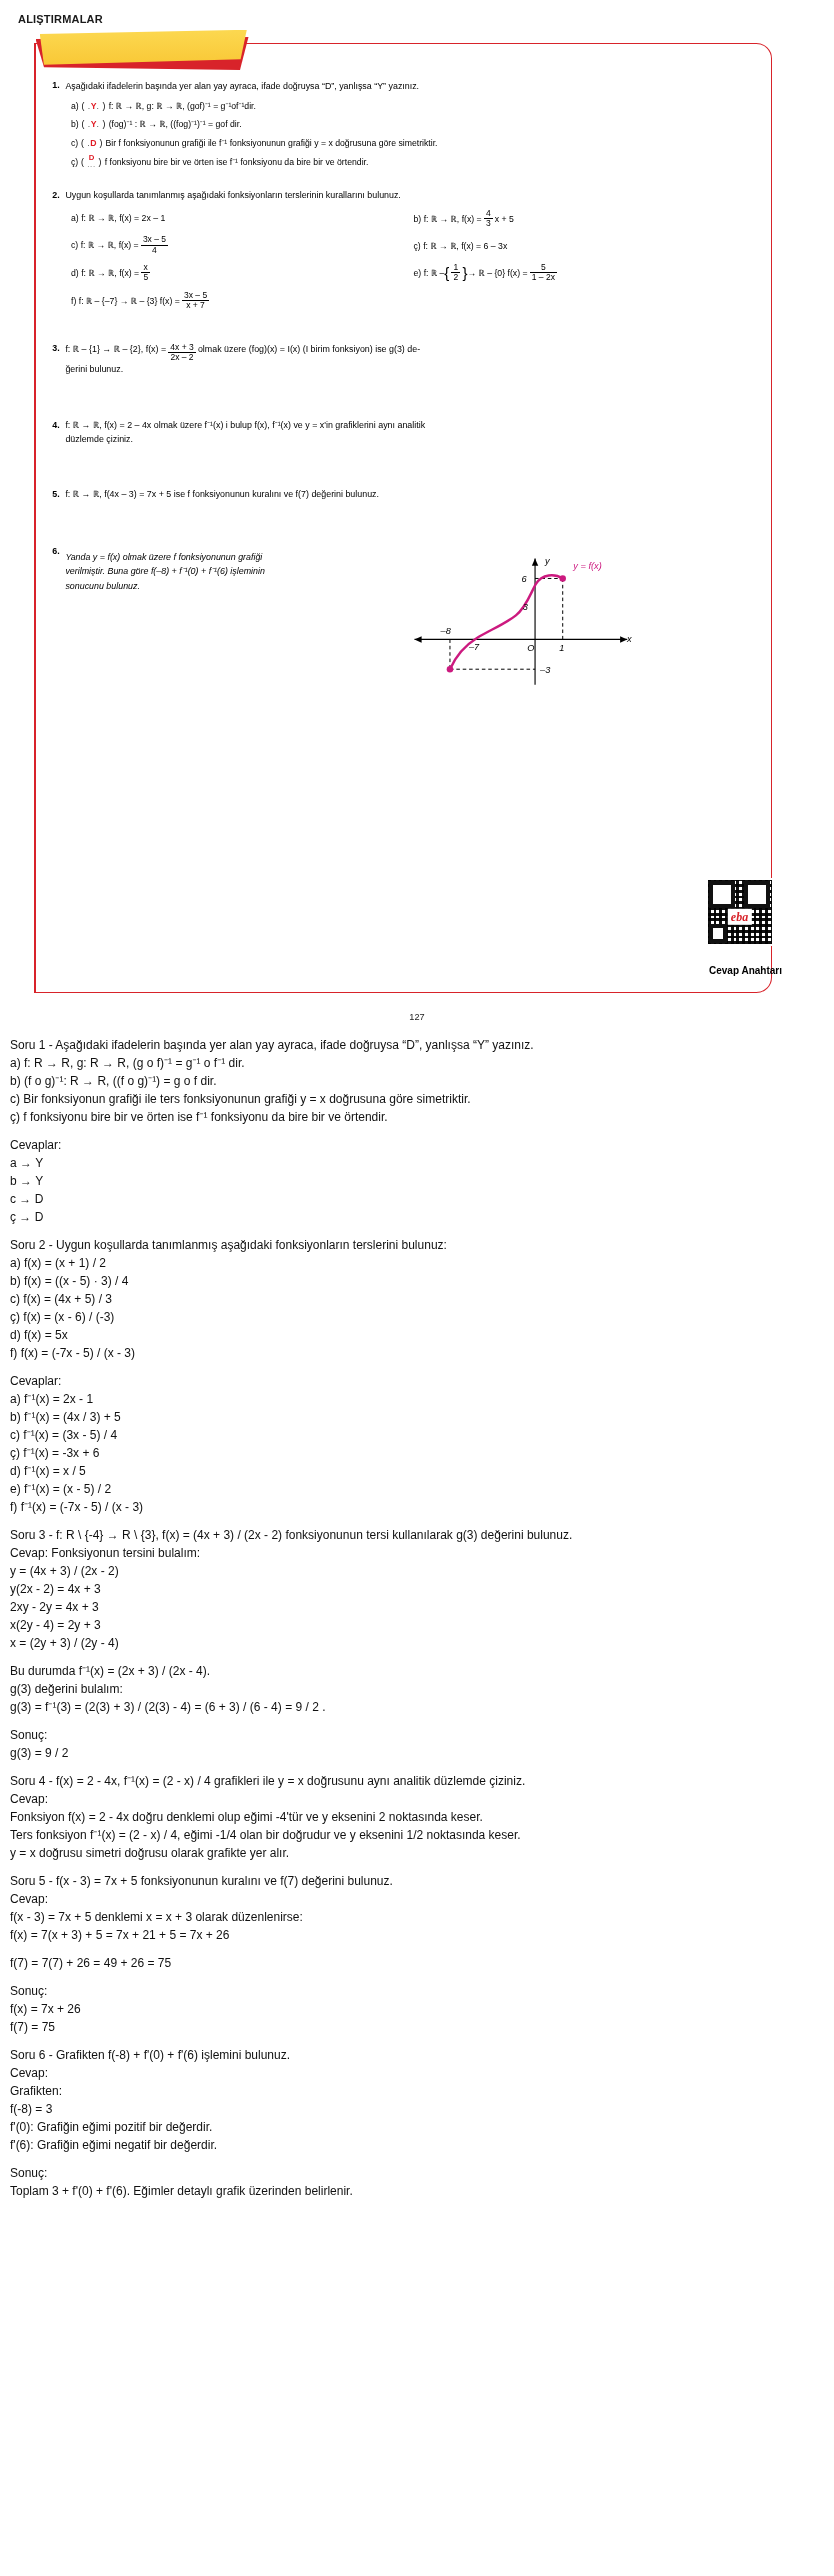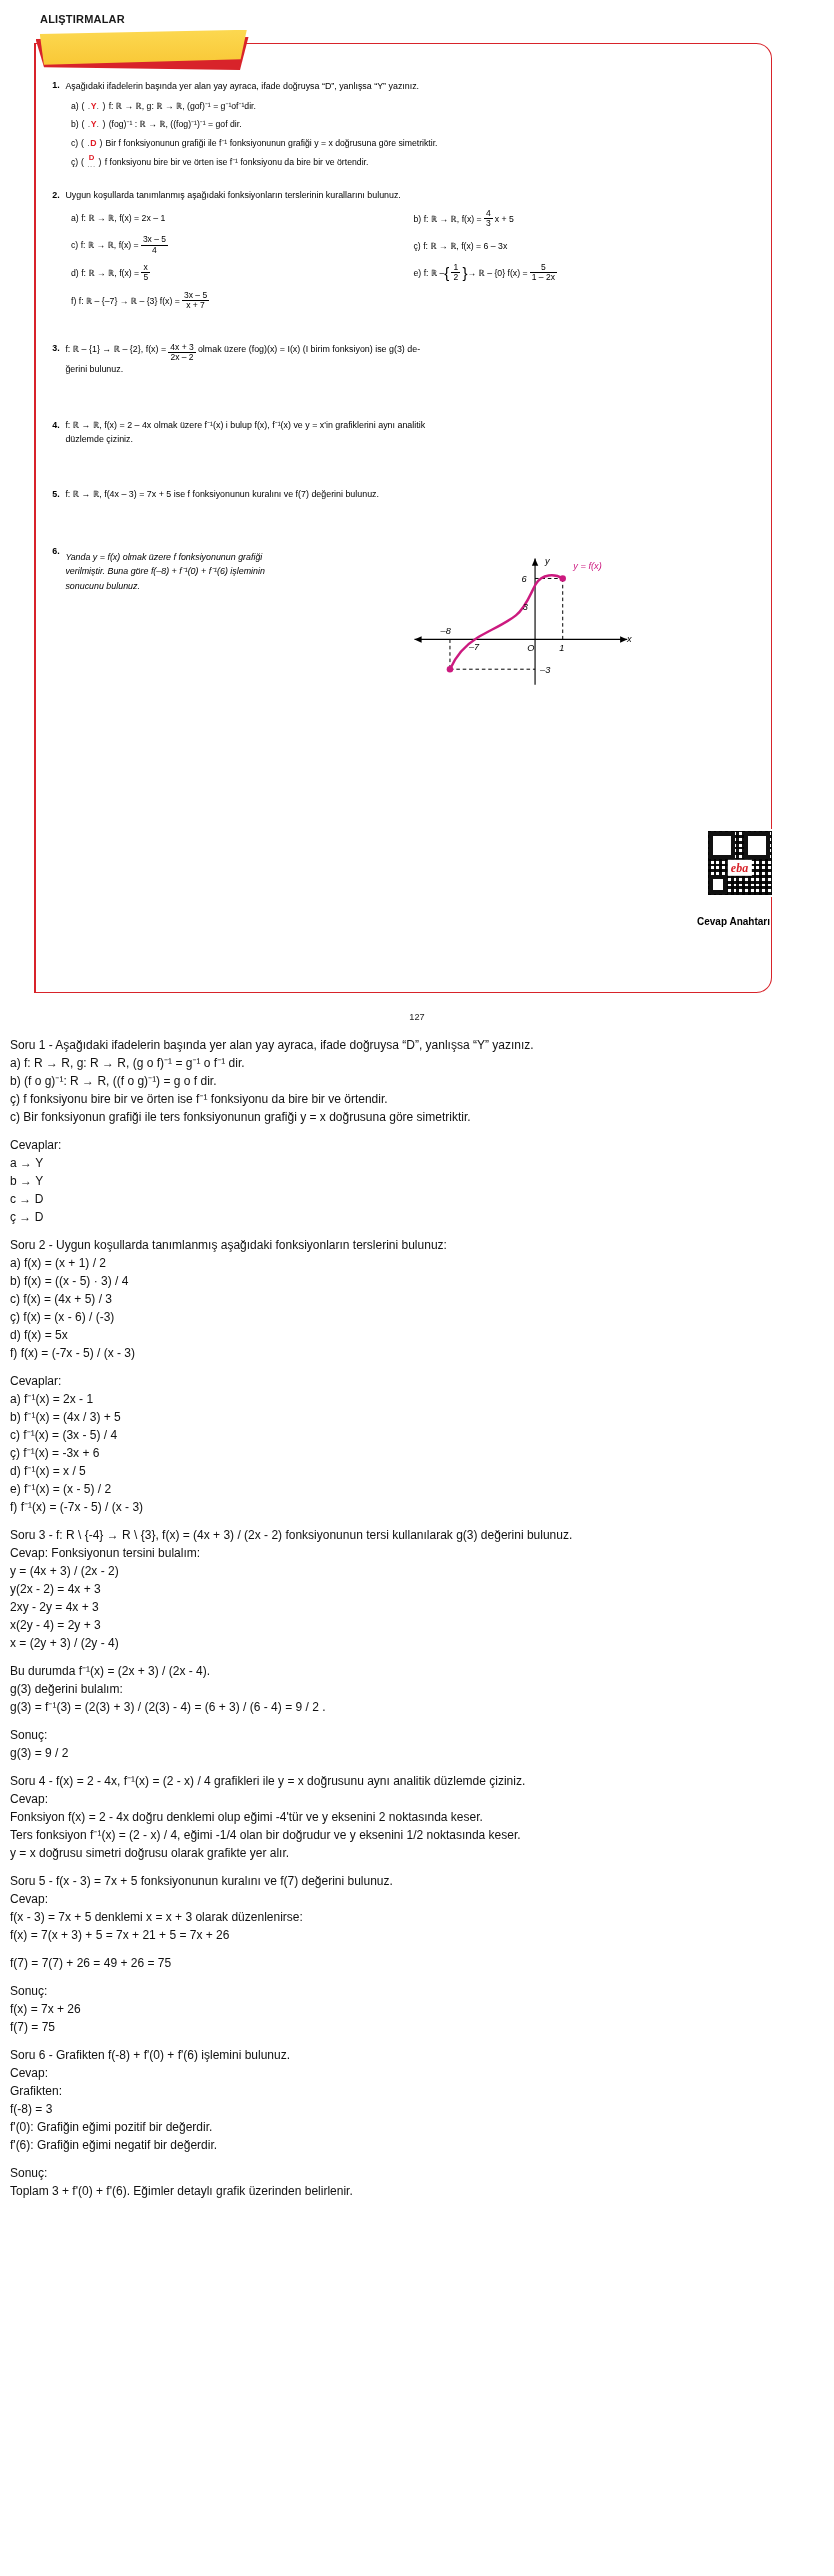--- a/index.html
+++ b/index.html
@@ -42,21 +42,21 @@
     background:#d8232a;
     clip-path:polygon(0% 6%, 100% 0%, 96% 100%, 4% 92%);
   }
   .banner-main {
     position:absolute; left:12.8px; top:2.8px;
     width:207px; height:35px;
     background:linear-gradient(180deg,#fcd850 0%,#f9c836 100%);
     clip-path:polygon(0% 12%, 100% 0%, 97% 84%, 2% 100%);
   }
   .banner-text {
-    position:absolute; left:40px; top:12.8px;
+    position:absolute; left:18px; top:12.8px;
     font-size:11px; font-weight:bold; letter-spacing:0.2px;
     color:#1a1a1a; z-index:6;
   }
 
   
   .content {
     position:absolute;
     left:47px; top:77px;
     width:709px;
   }
@@ -94,22 +94,22 @@
   .frac .num { padding:0 2.1px; font-size:8.5px; }
   .frac .den { padding:0 2.1px; font-size:8.5px; border-top:0.7px solid #000; }
   .brace { font-size:15px; line-height:.8; display:inline-block; vertical-align:middle;}
 
   
   .q6-wrap { display:flex; margin-top:4.3px;font-style:italic; }
   .q6-text { width:298px; font-size:8.9px; line-height:1.6; }
   .graph-box { position:relative; width:234px; height:142px; margin-left:43px; }
 
   .qr-area {
-    position:absolute; right:52px; top:829px;
-    width:85px; text-align:left;
+    position:absolute; right:52px; top:878px;
+    width:85px; text-align:right;
   }
   .qr {
     width:68px; height:68px; margin:0 auto;
     background-color:#fff;
     background-image:
       repeating-linear-gradient(90deg,#111 0 2.8px,transparent 2.8px 5.7px),
       repeating-linear-gradient(0deg,#111 0 2.8px,transparent 2.8px 5.7px);
     background-blend-mode:multiply;
     position:relative;
     border:2.1px solid #fff;
@@ -370,22 +370,22 @@
 
   <div class="page-no">127</div>
 </div>
 
 <div class="solutions">
 
   <div class="sol-block">
     <div class="sol-line">Soru 1 - Aşağıdaki ifadelerin başında yer alan yay ayraca, ifade doğruysa “D”, yanlışsa “Y” yazınız.</div>
     <div class="sol-line">a) f: R → R, g: R → R, (g o f)⁻¹ = g⁻¹ o f⁻¹ dir.</div>
     <div class="sol-line">b) (f o g)⁻¹: R → R, ((f o g)⁻¹) = g o f dir.</div>
+    <div class="sol-line">c) Bir fonksiyonun grafiği ile ters fonksiyonunun grafiği y = x doğrusuna göre simetriktir.</div>
     <div class="sol-line">ç) f fonksiyonu bire bir ve örten ise f⁻¹ fonksiyonu da bire bir ve örtendir.</div>
-    <div class="sol-line">c) Bir fonksiyonun grafiği ile ters fonksiyonunun grafiği y = x doğrusuna göre simetriktir.</div>
   </div>
 
   <div class="sol-block">
     <div class="sol-line">Cevaplar:</div>
     <div class="sol-line">a → Y</div>
     <div class="sol-line">b → Y</div>
     <div class="sol-line">c → D</div>
     <div class="sol-line">ç → D</div>
   </div>
 

